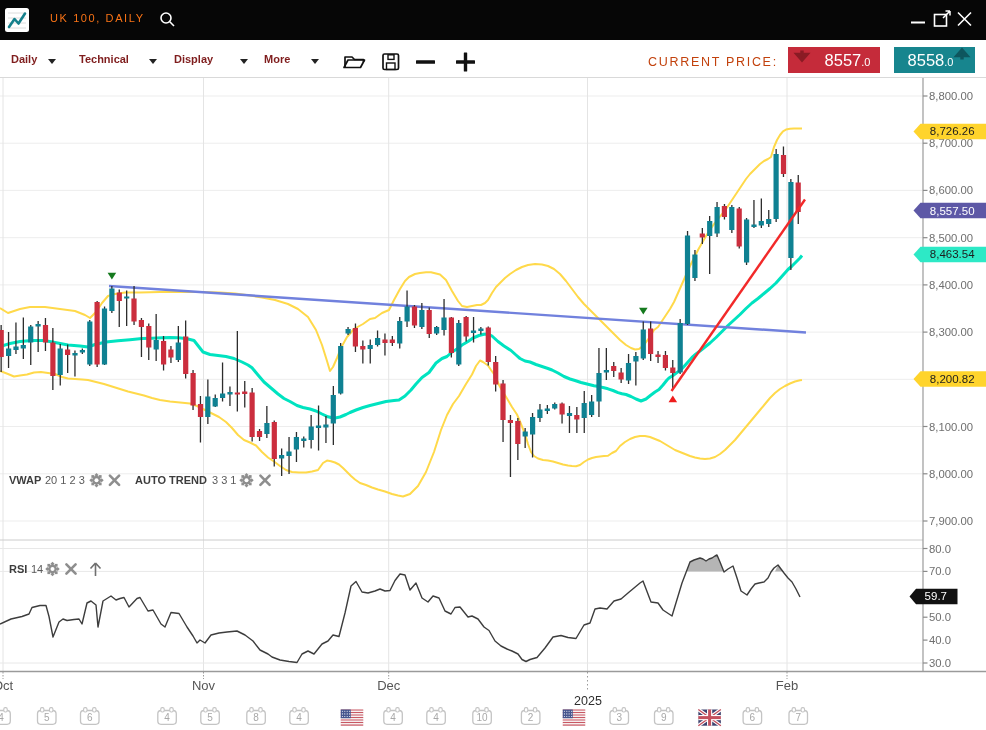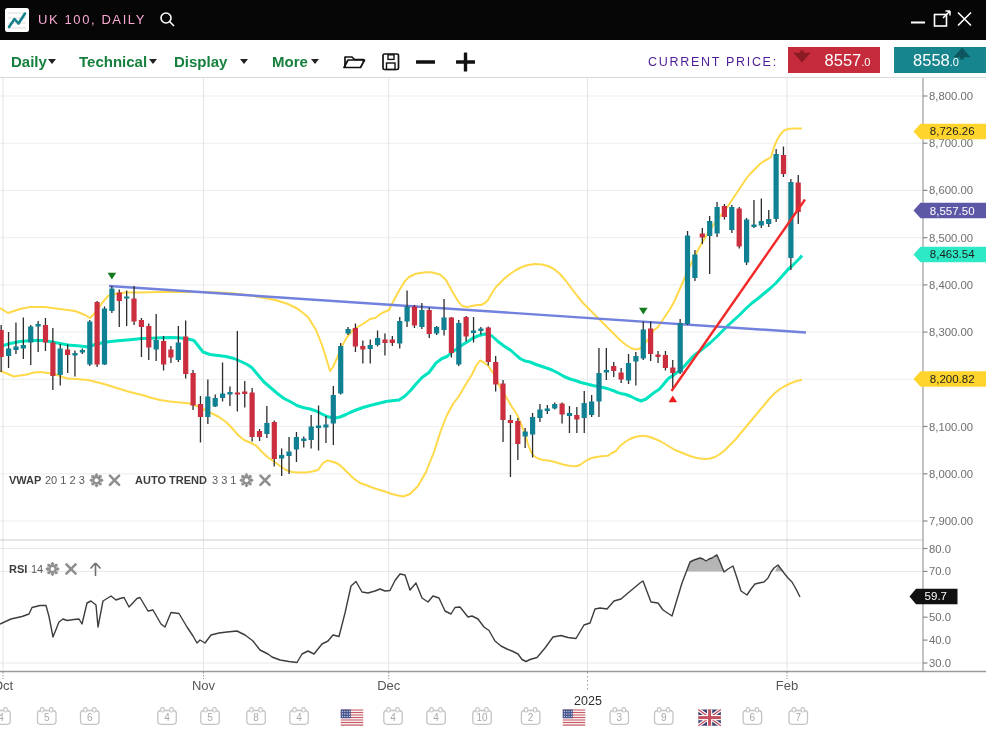--- a/index.html
+++ b/index.html
@@ -1,21 +1,21 @@
 <!DOCTYPE html>
 <html><head><meta charset="utf-8">
 <style>
 *{margin:0;padding:0;box-sizing:border-box}
 body{width:986px;height:730px;overflow:hidden;font-family:"Liberation Sans",sans-serif;background:#fff}
 .titlebar{position:absolute;left:0;top:0;width:986px;height:40px;background:#060606}
-.title{position:absolute;left:38px;top:12px;color:#f9a8d4;font-size:13px;letter-spacing:1.6px}
+.title{position:absolute;left:50px;top:12px;color:#f97316;font-size:11px;letter-spacing:1.6px}
 .toolbar{position:absolute;left:0;top:40px;width:986px;height:38px;background:#fff;border-bottom:1px solid #d9d9d9}
-.menu{position:absolute;top:13px;font-size:15px;font-weight:bold;color:#15803d}
+.menu{position:absolute;top:13px;font-size:11px;font-weight:bold;color:#7f1d1d}
 .caret{position:absolute;top:19px;width:0;height:0;border-left:4.5px solid transparent;border-right:4.5px solid transparent;border-top:5.5px solid #222}
-.cp{position:absolute;top:15px;left:648px;font-size:12.5px;color:#4c1d95;letter-spacing:1.7px}
+.cp{position:absolute;top:15px;left:648px;font-size:12.5px;color:#c2410c;letter-spacing:1.7px}
 .btn{position:absolute;top:6.5px;height:26.5px;color:#fff;font-size:16.5px;text-align:center;line-height:26.5px}
 .chartwrap{position:absolute;left:0;top:78px}
 </style></head>
 <body>
 <div class="titlebar">
 <svg width="986" height="40" style="position:absolute;left:0;top:0">
 <rect x="5" y="8" width="24" height="24" rx="2.5" fill="#fff"></rect>
 <line x1="8" y1="13" x2="26" y2="13" stroke="#dcdcdc" stroke-width="1"></line>
 <line x1="8" y1="18" x2="26" y2="18" stroke="#dcdcdc" stroke-width="1"></line>
 <line x1="8" y1="23" x2="26" y2="23" stroke="#dcdcdc" stroke-width="1"></line>
@@ -30,35 +30,35 @@
 </svg>
 <div class="title">UK 100, DAILY</div>
 </div>
 <div class="toolbar">
 <span class="menu" style="left:11px">Daily</span>
     <span class="caret" style="left:48px"></span>
 <span class="menu" style="left:79px">Technical</span>
     <span class="caret" style="left:149px"></span>
 <span class="menu" style="left:174px">Display</span>
     <span class="caret" style="left:240px"></span>
-<span class="menu" style="left:272px">More</span>
+<span class="menu" style="left:264px">More</span>
     <span class="caret" style="left:311px"></span>
 <svg width="300" height="38" style="position:absolute;left:335px;top:0">
 <path d="M10 27.5 v-10.5 h7 l2.5 2.5 h9 v2.5" fill="none" stroke="#111" stroke-width="1.7" stroke-linejoin="round"></path>
 <path d="M9 27.5 l4-7.5 h16.5 l-4 7.5 z" fill="none" stroke="#111" stroke-width="1.7" stroke-linejoin="round"></path>
 <rect x="48" y="14" width="15.5" height="15.5" rx="1.5" fill="none" stroke="#111" stroke-width="1.7"></rect>
 <rect x="53" y="14.8" width="6" height="4.6" fill="none" stroke="#111" stroke-width="1.4"></rect>
 <rect x="51.5" y="23" width="8.5" height="6.5" fill="none" stroke="#111" stroke-width="1.4"></rect>
 <rect x="81" y="20.3" width="19" height="3.4" rx="0.5" fill="#111"></rect>
 <rect x="121" y="20.3" width="19" height="3.4" rx="0.5" fill="#111"></rect>
 <rect x="128.8" y="12.5" width="3.4" height="19" rx="0.5" fill="#111"></rect>
 </svg>
 <span class="cp">CURRENT PRICE:</span>
 <div class="btn" style="left:788px;width:92px;background:#c52b3a;padding-left:27px">8557<span style="font-size:11px">.0</span></div>
-<div class="btn" style="left:894px;width:92px;background:#17858e;padding-right:8px">8558<span style="font-size:11px">.0</span></div>
+<div class="btn" style="left:894px;width:81px;background:#17858e;padding-right:8px">8558<span style="font-size:11px">.0</span></div>
 <svg width="200" height="38" style="position:absolute;left:786px;top:0">
 <path d="M16 10.5 v5 M16 20 l-4.8 -5.5 h9.6 z" stroke="#8a1b24" stroke-width="3.4" fill="#8a1b24"></path>
 <path d="M176 19.5 v-5 M176 10 l-4.8 5.5 h9.6 z" stroke="#0e565e" stroke-width="3.4" fill="#0e565e"></path>
 </svg>
 </div>
 <div class="chartwrap">
 <svg width="986" height="652" viewBox="0 78 986 652" font-family="Liberation Sans, sans-serif">
 <rect x="0" y="78" width="986" height="652" fill="#ffffff"></rect>
 <line x1="0" y1="96.0" x2="923" y2="96.0" stroke="#ededed" stroke-width="1"></line>
 <line x1="0" y1="143.2" x2="923" y2="143.2" stroke="#ededed" stroke-width="1"></line>

